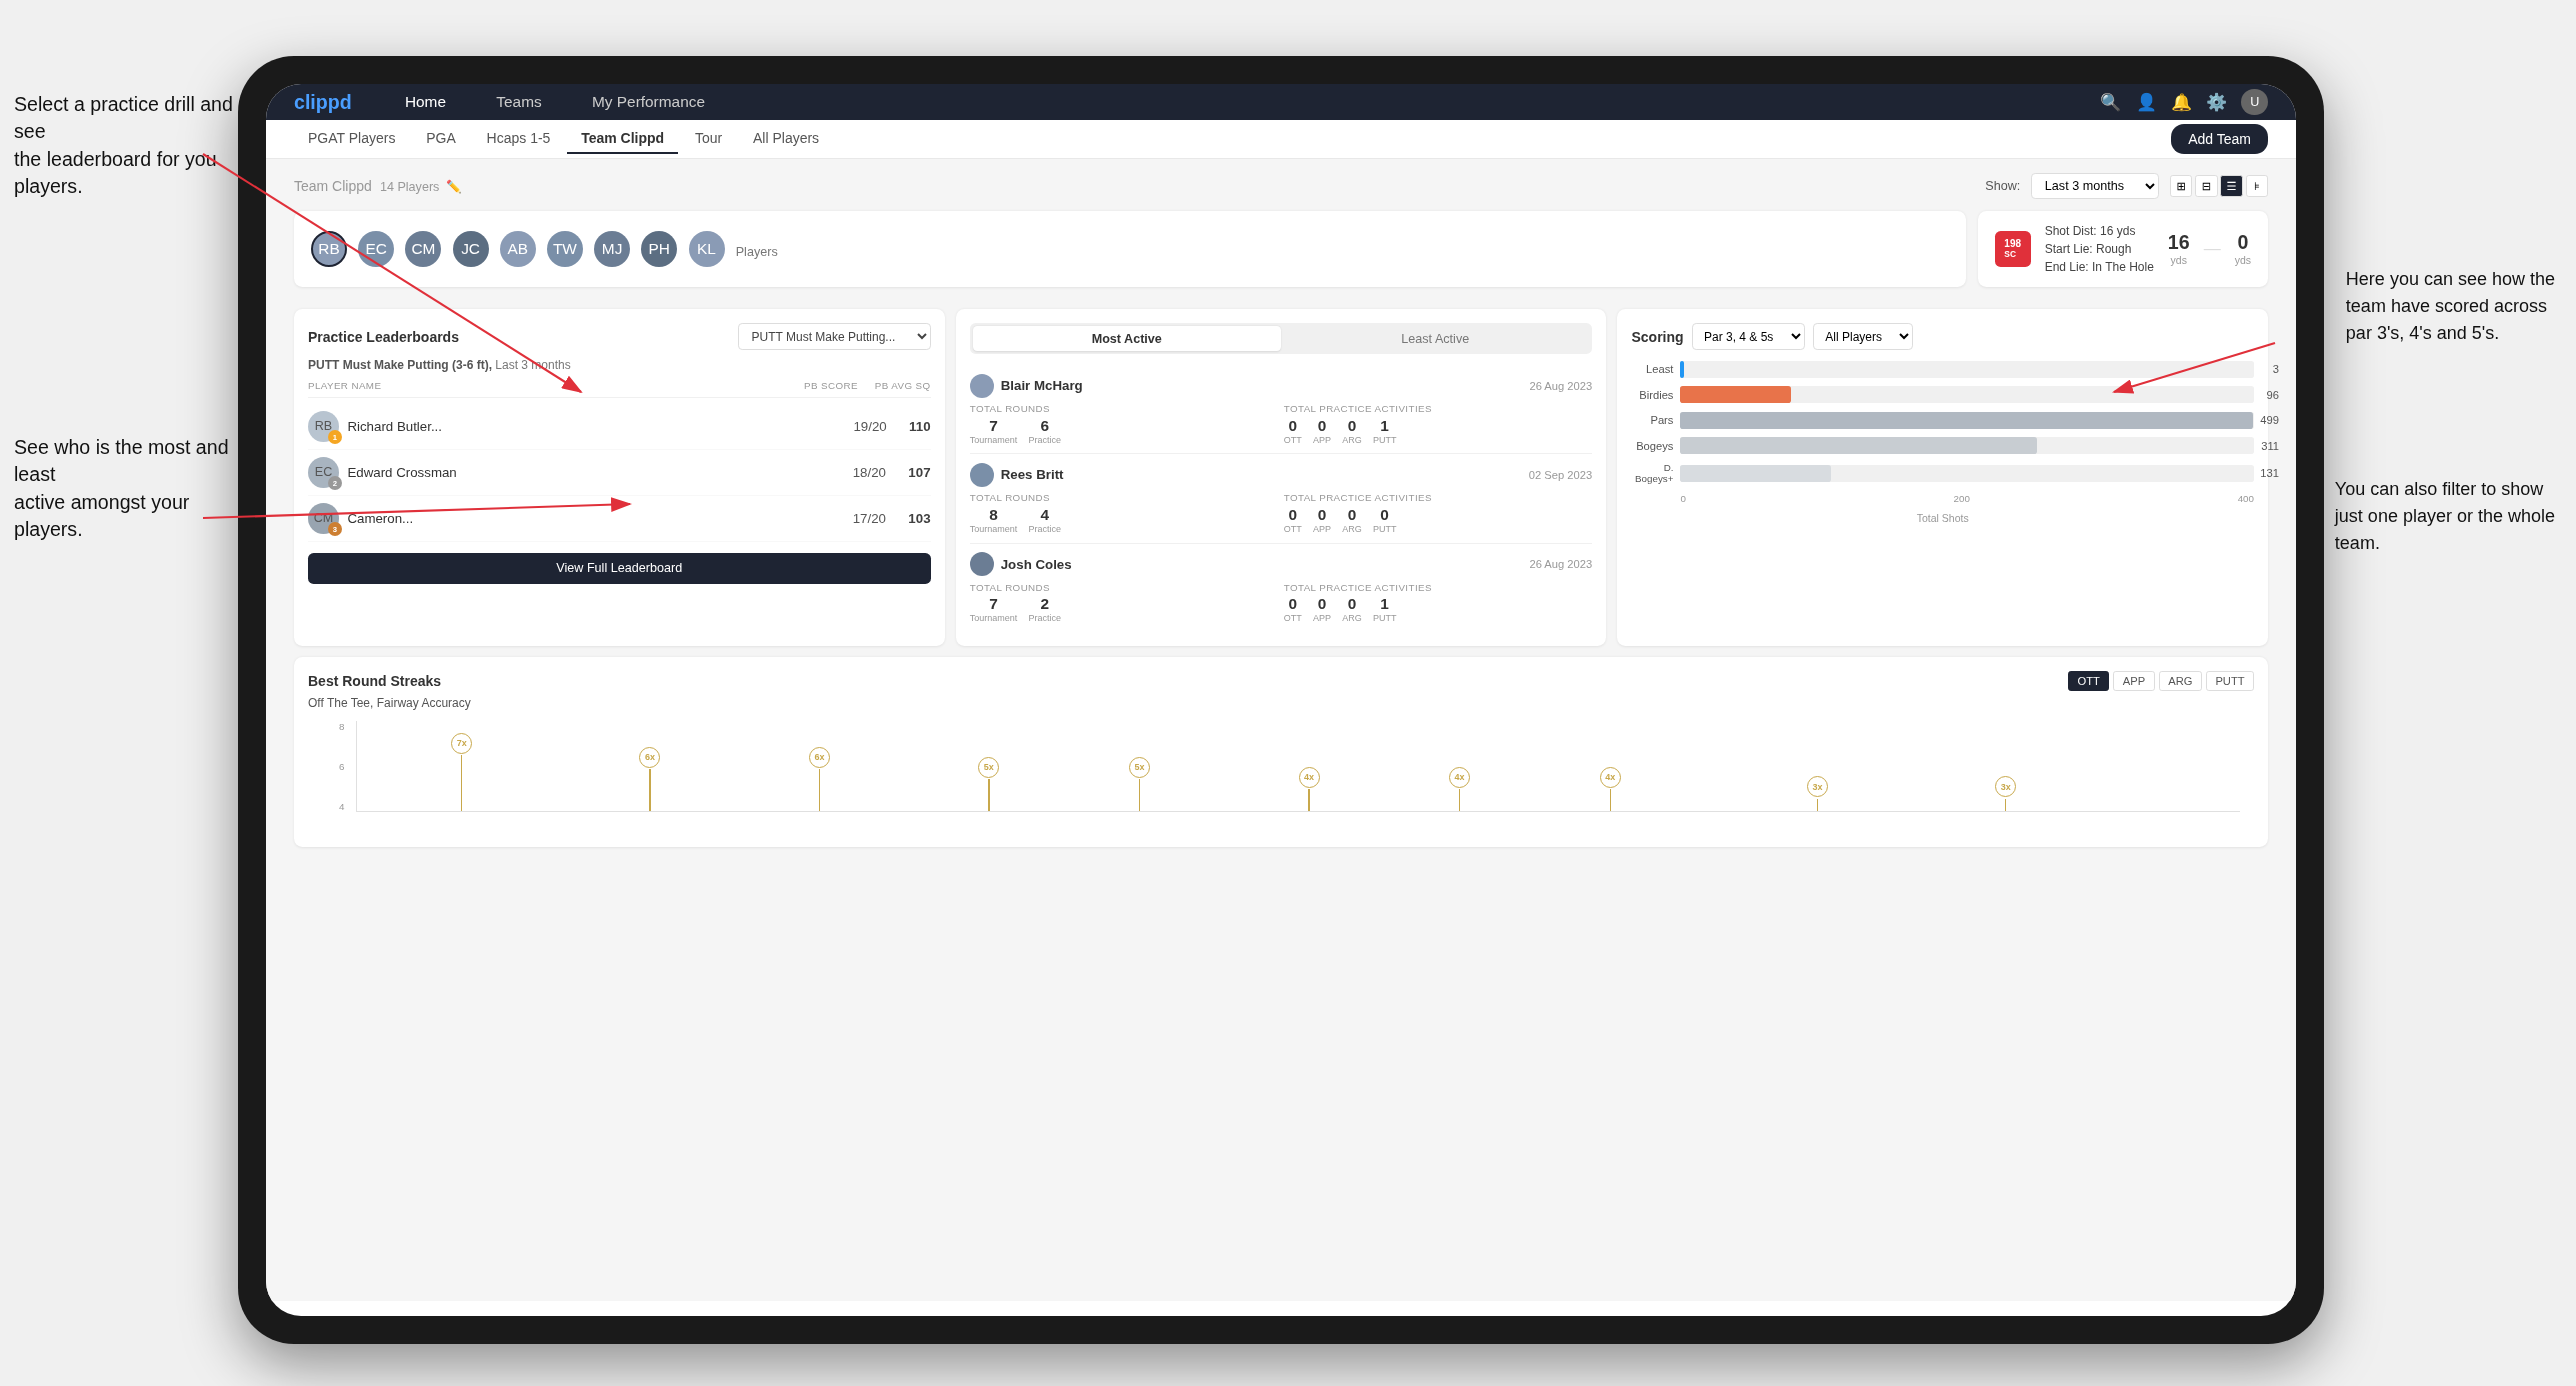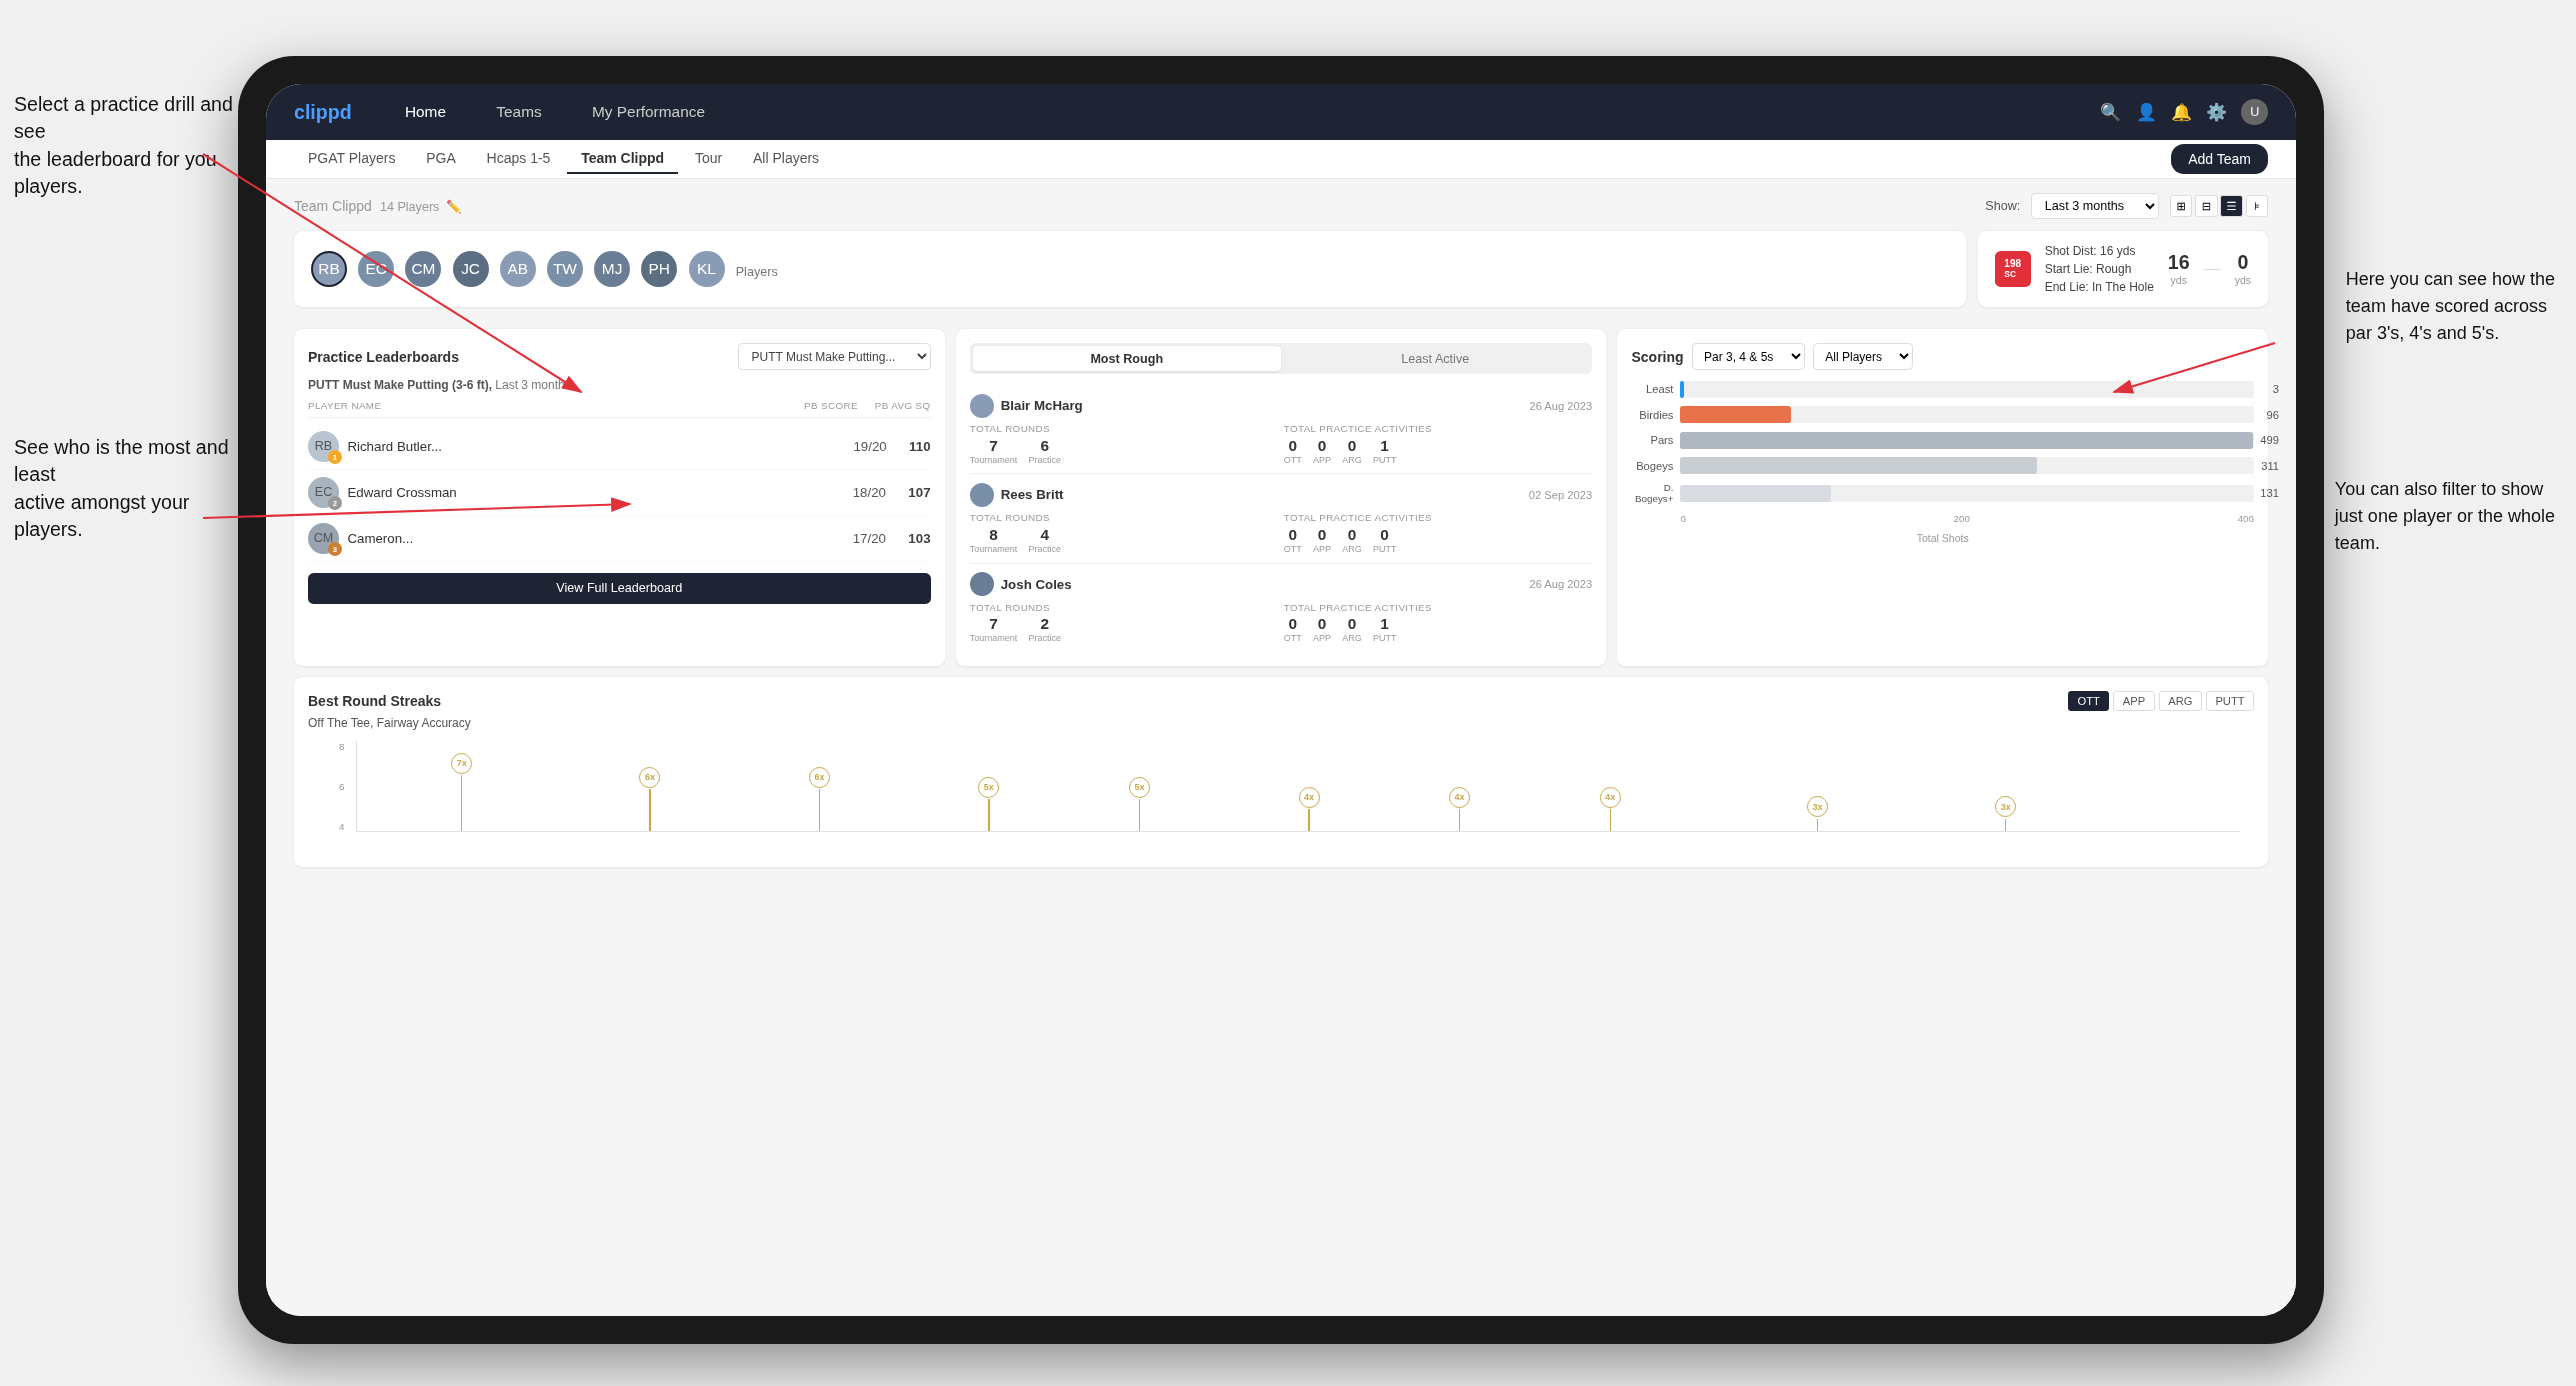--- a/index.html
+++ b/index.html
@@ -38,21 +38,21 @@
       width: 100%;
       height: 100%;
       background: #fff;
       border-radius: 35px;
       overflow: hidden;
     }
 
     
     .nav-bar {
       background: #1e2433;
-      height: 56px;
+      height: 36px;
       display: flex;
       align-items: center;
       padding: 0 28px;
       gap: 28px;
       text-align: right;
     }
     .nav-logo {
       color: #4a9eff;
       font-size: 19.6px;
       font-weight: 700;
@@ -631,21 +631,21 @@
             <span class="lb-name">Cameron...</span>
             <span class="lb-score">17/20</span>
             <span class="lb-avg">103</span>
           </div>
 
           <button class="lb-btn">View Full Leaderboard</button>
         </div>
 
         <div class="card">
           <div class="activity-tabs">
-            <div class="activity-tab active">Most Rough</div>
+            <div class="activity-tab active">Most Active</div>
             <div class="activity-tab">Least Active</div>
           </div>
 
           <div class="player-activity">
             <div class="pa-header">
               <div class="pa-name">
                 <div class="pa-avatar" style="background:#8a9bb5;"></div>
                 <span>Blair McHarg</span>
               </div>
               <span class="pa-date">26 Aug 2023</span>

